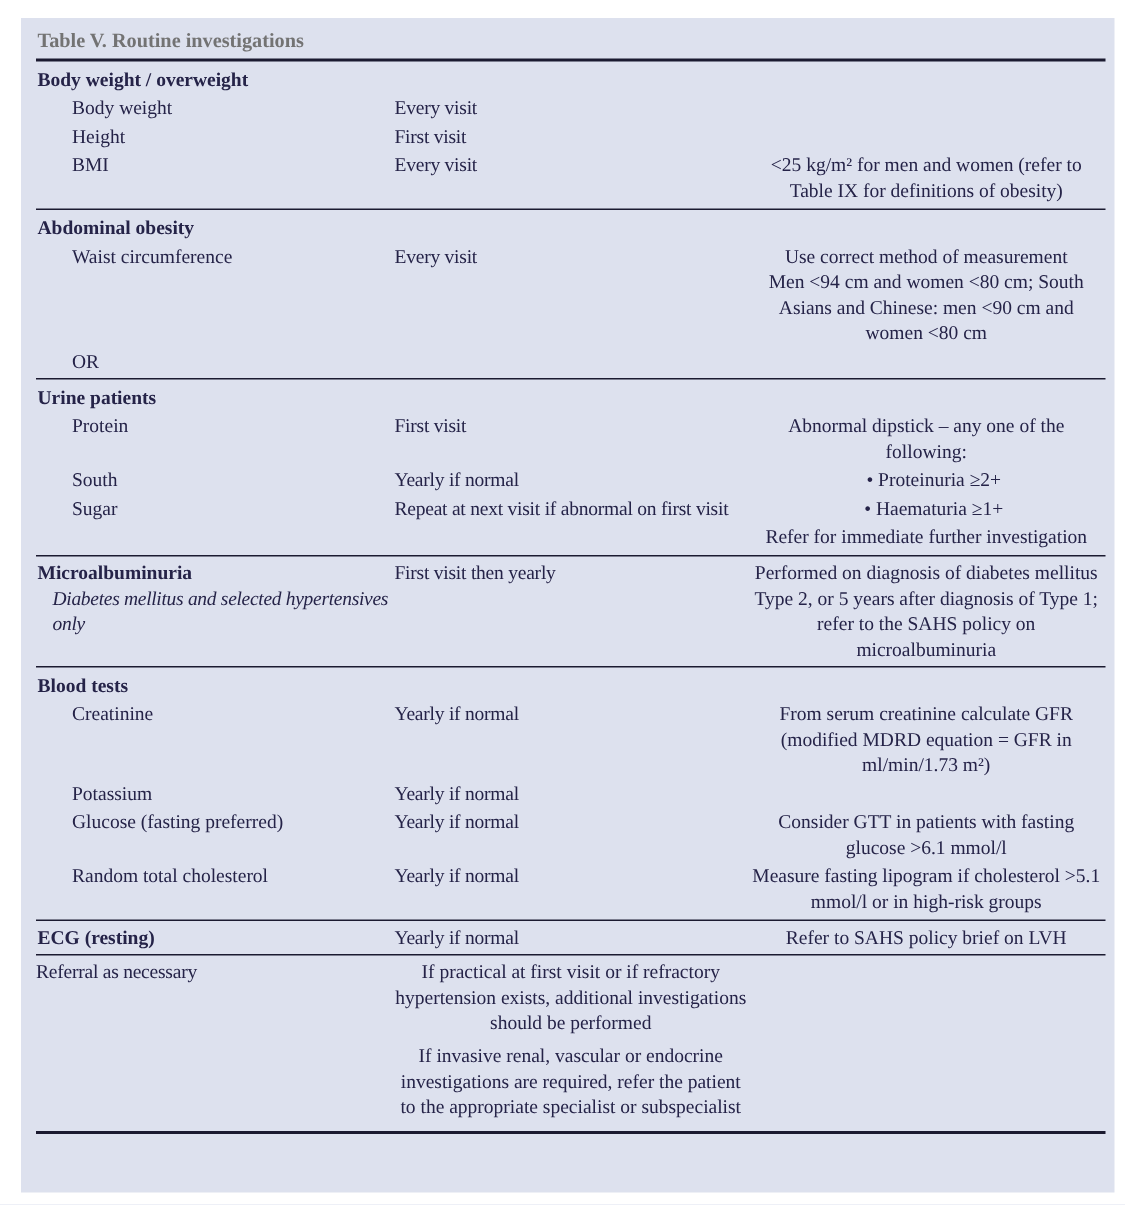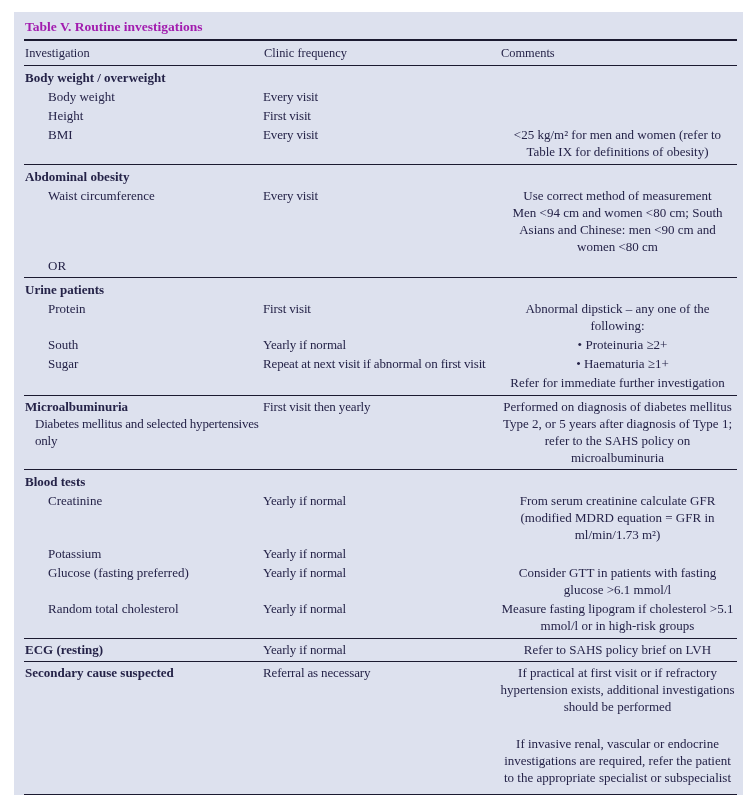--- a/index.html
+++ b/index.html
@@ -8,61 +8,56 @@
     font-family:"Liberation Serif", serif; color:#252348;
     -webkit-font-smoothing:antialiased;
   }
   .panel {
     position:absolute; left:14px; top:12px; width:729px; height:783px;
     background:#dde1ee; overflow:hidden;
   }
   .inner { margin:0 6px 0 10px; }
 
   .title {
-    font-weight:bold; font-size:13.5px; line-height:16px; color:#a21caf;
+    font-weight:bold; font-size:13.5px; line-height:16px; color:#737373;
     padding:7px 0 4px 1px; border-bottom:2.5px solid #1b1a30;
   }
   .colhead {
     display:grid; grid-template-columns:239px 237px 1fr;
     font-size:12.4px; line-height:17px; padding:4px 0 3px 0;
     border-bottom:1.5px solid #1b1a30;
   }
   .colhead > div { padding-left:1px; }
 
   .section { border-bottom:1.3px solid #1b1a30; padding-bottom:3.5px; font-size:13px; line-height:17px; }
   .section.last { border-bottom:none; padding-bottom:8px; }
   .ttable { border-bottom:2.5px solid #1b1a30; }
 
   .sec-head { font-weight:bold; padding:3px 0 0 1px; }
 
   .trow { display:grid; grid-template-columns:239px 237px 1fr; padding-top:2px; align-items:start; }
   .c1 { padding-left:1px; }
   .c1.indent { padding-left:24px; }
   .c1.bold { font-weight:bold; }
-  .sub-note { font-weight:normal; padding-left:10px; letter-spacing:-0.2px; }
+  .sub-note { font-weight:normal; padding-left:10px; letter-spacing:-0.2px;font-style:italic; }
   .c2 { white-space:nowrap; letter-spacing:-0.15px; }
   .c3 { padding-right:2px; }
   .par { margin:0;text-align:center; }
   .par.bullet { padding-left:10px; }
-  #sec-secondary .par + .par { margin-top:20px; }
+  #sec-secondary .par + .par { margin-top:5px; }
 </style>
 </head>
 <body>
 
 <div class="panel">
   <div class="inner">
     <div class="title">Table V. Routine investigations</div>
 
     <div class="ttable">
 
-      <div class="colhead">
-        <div>Investigation</div>
-        <div>Clinic frequency</div>
-        <div>Comments</div>
-      </div>
 
       <div class="section" id="sec-body-weight">
         <div class="sec-head">Body weight / overweight</div>
         <div class="trow">
           <div class="c1 indent">Body weight</div>
           <div class="c2">Every visit</div>
           <div class="c3"></div>
         </div>
         <div class="trow">
           <div class="c1 indent">Height</div>
@@ -175,21 +170,20 @@
           <div class="c1 bold">ECG (resting)</div>
           <div class="c2">Yearly if normal</div>
           <div class="c3">
             <div class="par">Refer to SAHS policy brief on LVH</div>
           </div>
         </div>
       </div>
 
       <div class="section last" id="sec-secondary">
         <div class="trow">
-          <div class="c1 bold">Secondary cause suspected</div>
           <div class="c2">Referral as necessary</div>
           <div class="c3">
             <div class="par">If practical at first visit or if refractory hypertension exists, additional investigations should be performed</div>
             <div class="par">If invasive renal, vascular or endocrine investigations are required, refer the patient to the appropriate specialist or subspecialist</div>
           </div>
         </div>
       </div>
 
     </div>
   </div>

